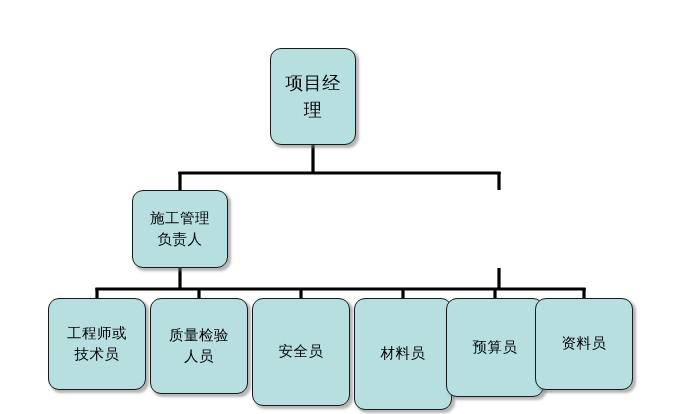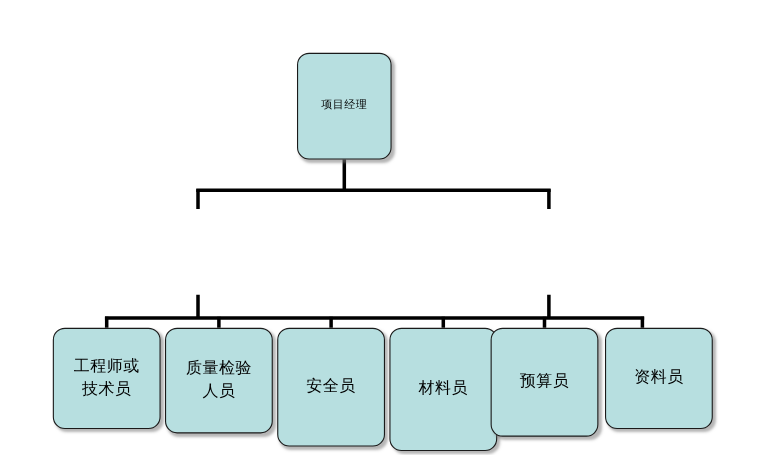--- a/index.html
+++ b/index.html
@@ -50,21 +50,21 @@
   .node-label {
     display: block;
     color: #000000;
     font-size: 15px;
     line-height: 1.45;
     letter-spacing: 0.5px;
     white-space: pre-line;
     padding: 0 6px;
   }
 
-  .tier1 .node-label { font-size: 10px; }
+  .tier1 .node-label { font-size: 18px; }
   .tier2 .node-label { font-size: 14.5px; }
   .tier3 .node-label { font-size: 14.5px; }
 </style>
 </head>
 <body>
 
 <div id="org-canvas">
 
   <svg id="connector-layer" viewBox="0 0 699 414" width="699" height="414" xmlns="http://www.w3.org/2000/svg">
     <g stroke="#000000" stroke-width="3.2" fill="none" stroke-linecap="butt">
@@ -87,20 +87,24 @@
       <line x1="403" y1="288" x2="403" y2="298"></line>
       <line x1="495" y1="288" x2="495" y2="298"></line>
       <line x1="584" y1="288" x2="584" y2="298"></line>
     </g>
   </svg>
 
   <div class="node tier1" style="left:270px; top:48px; width:86px; height:97px;">
     <span class="node-label">项目经理</span>
   </div>
 
+  <div class="node tier2" style="left:132px; top:190px; width:96px; height:78px;">
+    <span class="node-label">施工管理
+负责人</span>
+  </div>
 
 
   <div class="node tier3" style="left:48px; top:298px; width:98px; height:92px;">
     <span class="node-label">工程师或
 技术员</span>
   </div>
 
   <div class="node tier3" style="left:150px; top:298px; width:98px; height:96px;">
     <span class="node-label">质量检验
 人员</span>
@@ -111,17 +115,17 @@
   </div>
 
   <div class="node tier3" style="left:354px; top:298px; width:98px; height:112px;">
     <span class="node-label">材料员</span>
   </div>
 
   <div class="node tier3" style="left:446px; top:298px; width:98px; height:99px;">
     <span class="node-label">预算员</span>
   </div>
 
-  <div class="node tier3" style="left:550px; top:298px; width:98px; height:92px;">
+  <div class="node tier3" style="left:535px; top:298px; width:98px; height:92px;">
     <span class="node-label">资料员</span>
   </div>
 
 </div>
 
 </body></html>

